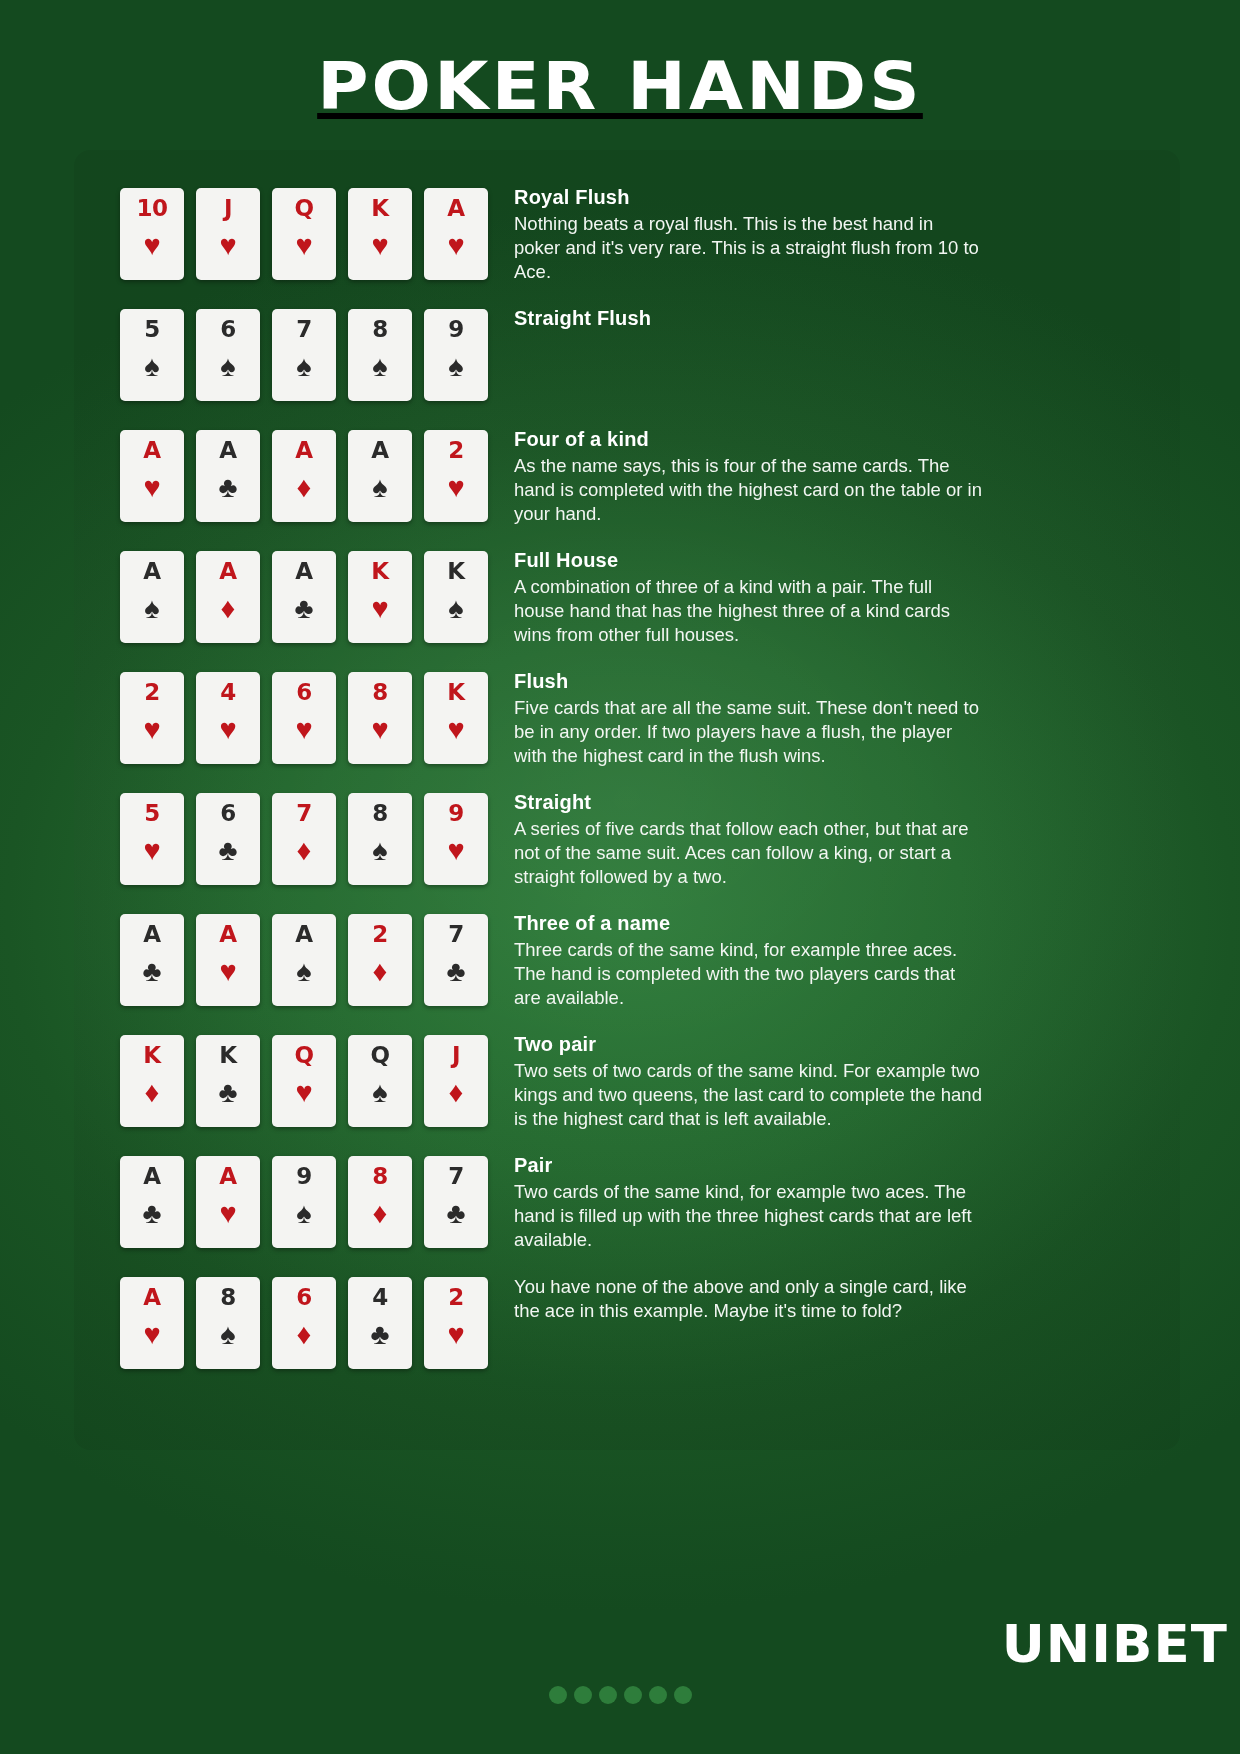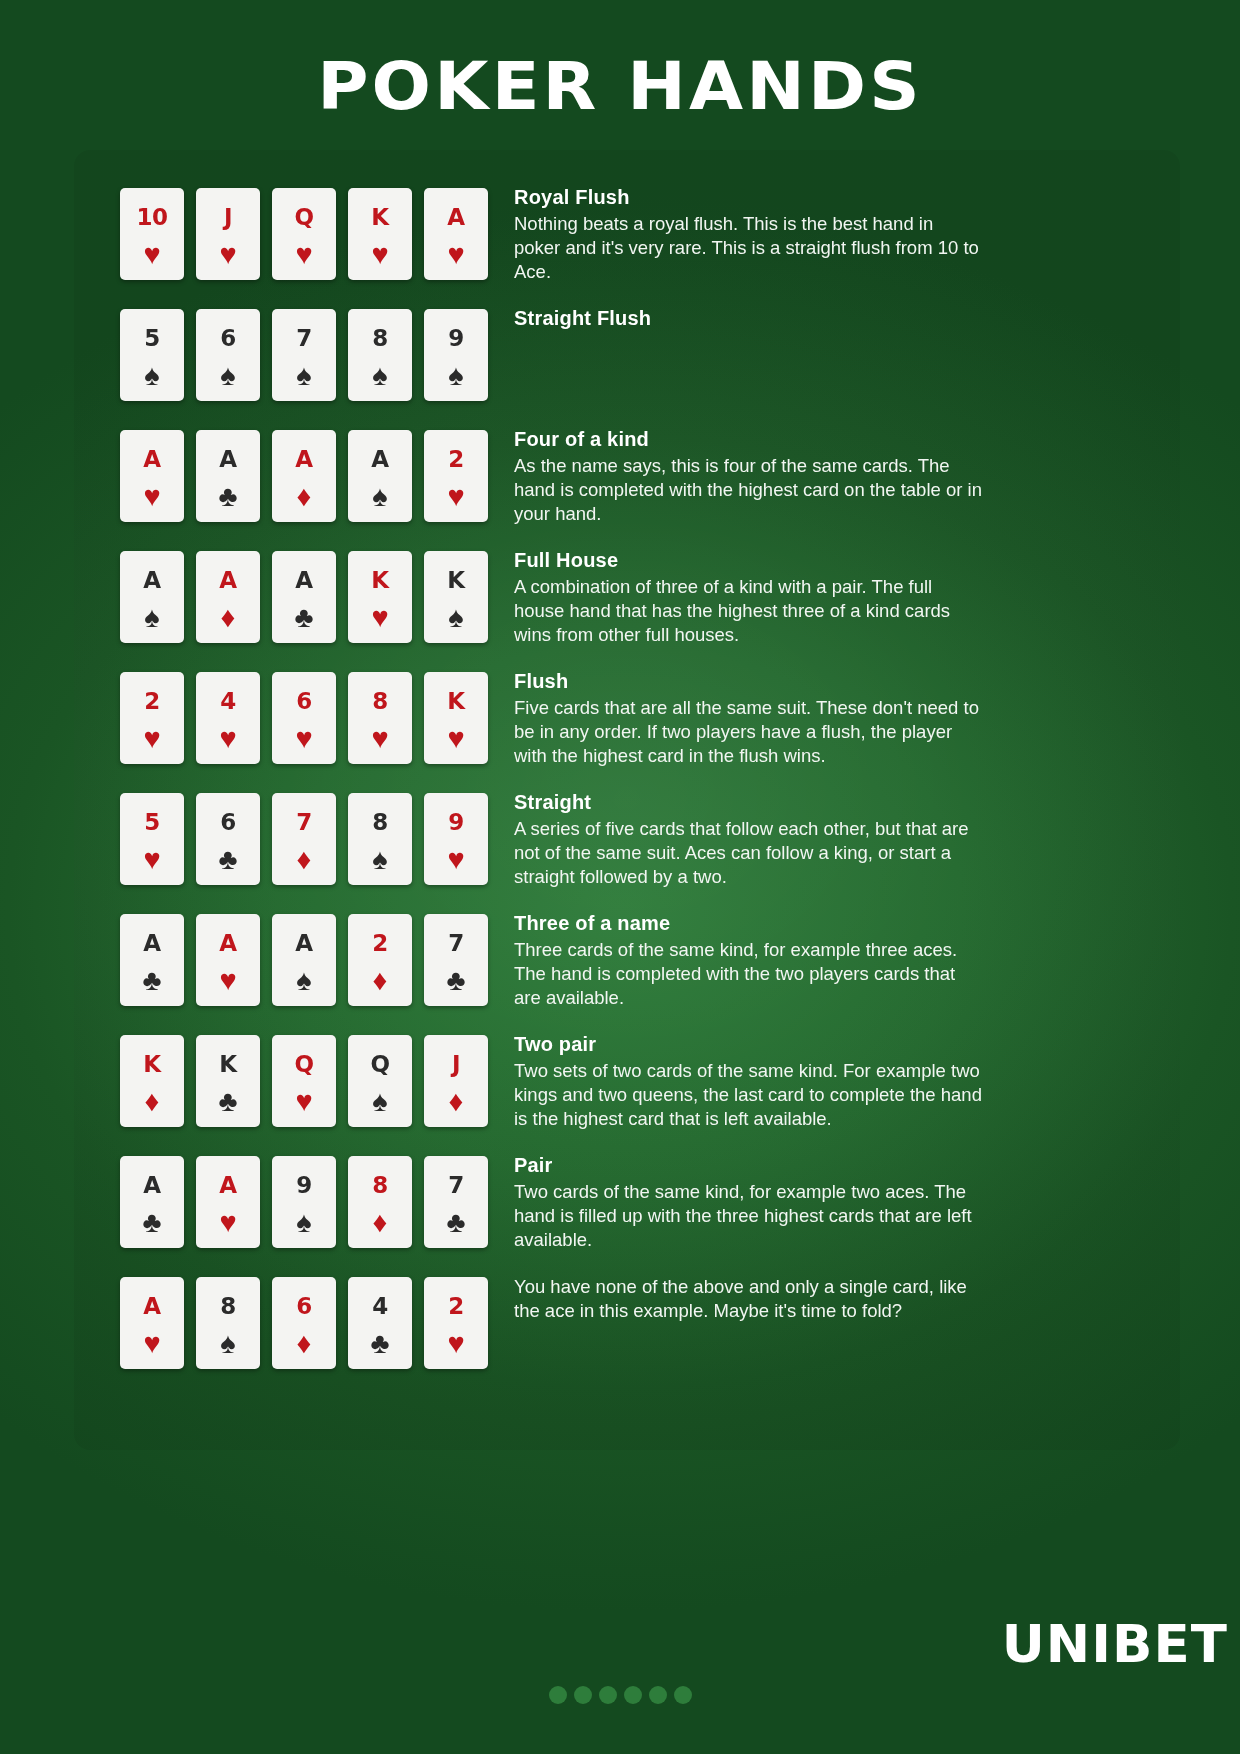--- a/index.html
+++ b/index.html
@@ -20,20 +20,21 @@
     box-sizing: border-box;
     background:
       radial-gradient(ellipse 900px 700px at 50% 52%, #2b7a37 0%, #23692e 38%, #1a5524 68%, #144a1f 100%);
     padding: 14px;
   }
   .poster-inner {
     position: relative;
     width: 100%;
     height: 100%;
     box-sizing: border-box;
+    text-decoration: underline;
   }
 
   .title {
     text-align: center;
     color: #ffffff;
     font-size: 66px;
     letter-spacing: 3px;
     font-weight: bold;
     font-family: "DejaVu Sans", sans-serif;
     text-transform: uppercase;
@@ -78,21 +79,21 @@
     width: 64px;
     height: 92px;
     background: #f4f4f2;
     border-radius: 5px;
     box-shadow: 0 2px 4px rgba(0,0,0,0.35);
     display: flex;
     flex-direction: column;
     align-items: center;
     justify-content: flex-start;
     box-sizing: border-box;
-    padding-top: 18px;
+    padding-top: 9px;
     position: relative;
   }
   .card .rank {
     font-family: "DejaVu Sans", sans-serif;
     font-size: 23px;
     font-weight: bold;
     line-height: 1;
     letter-spacing: -0.5px;
   }
   .card .suit {

